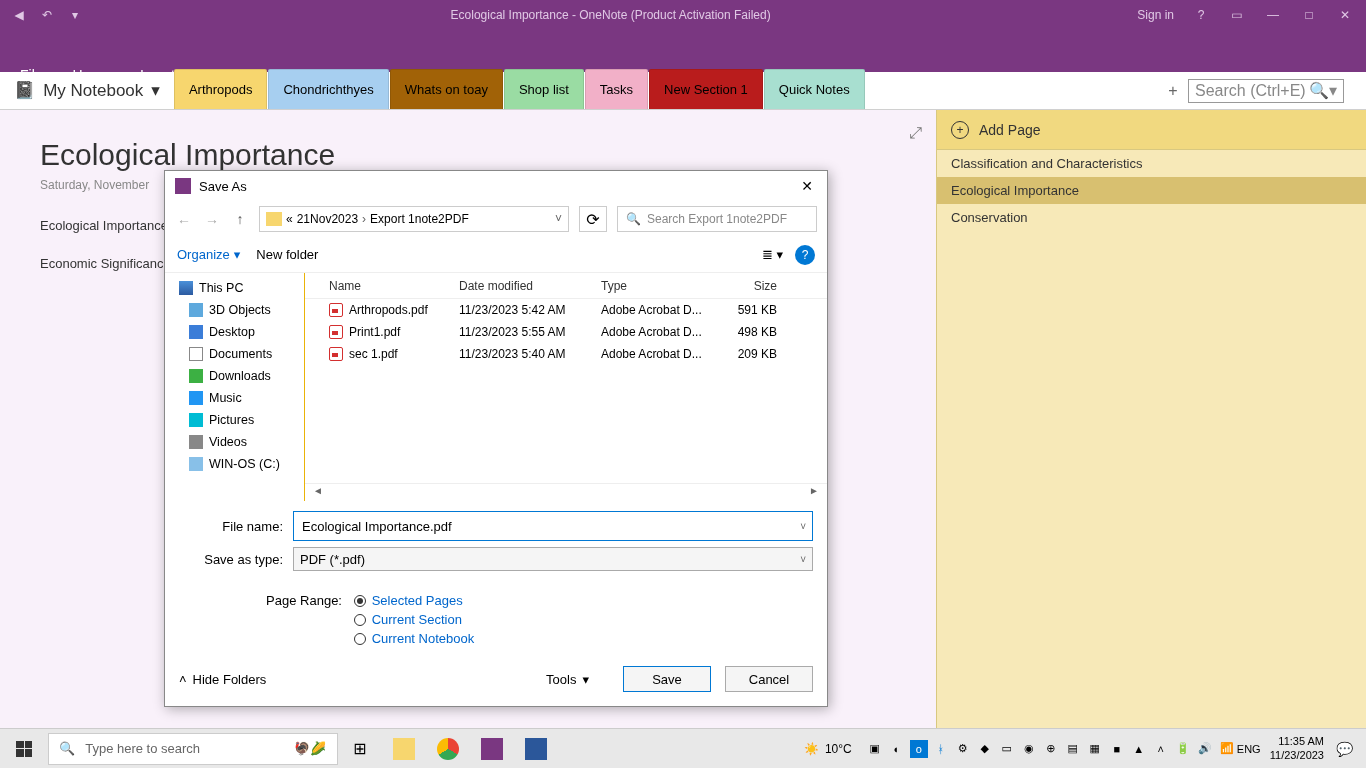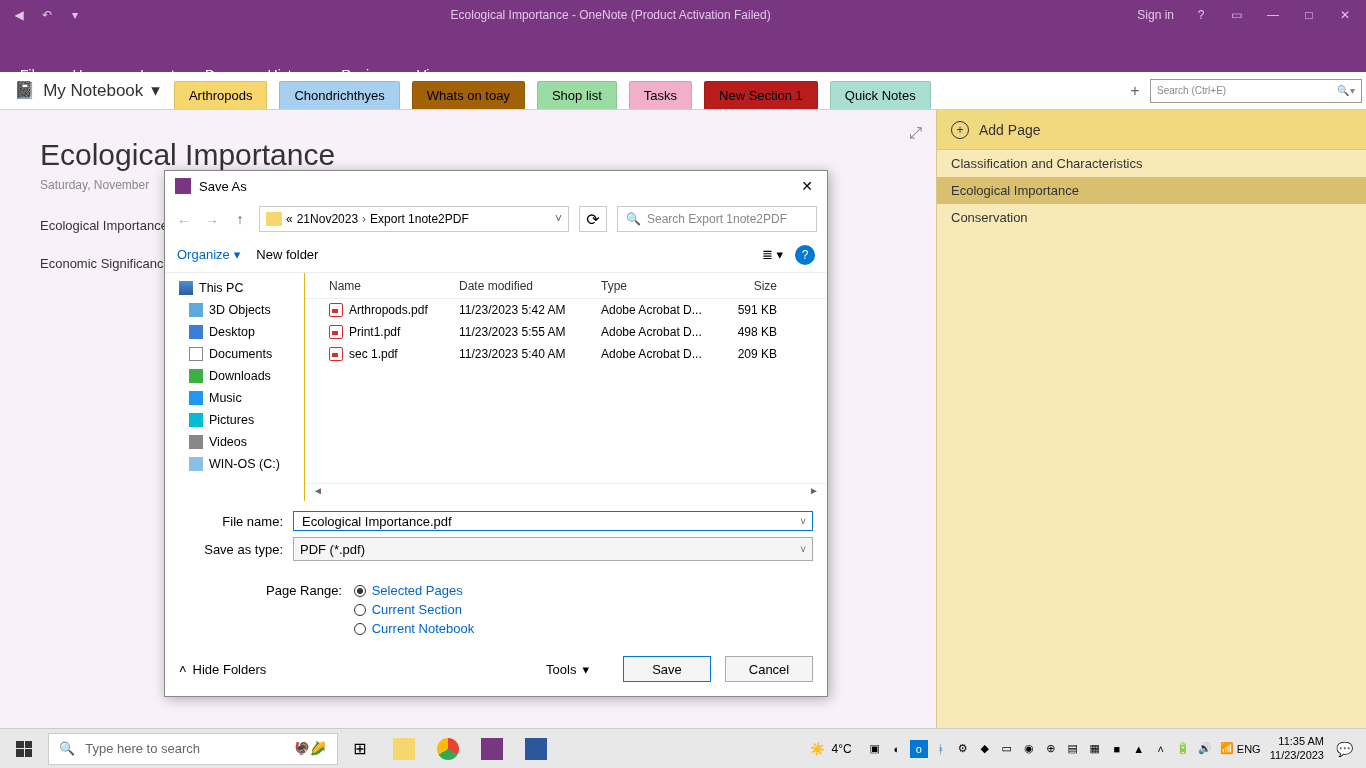--- a/index.html
+++ b/index.html
@@ -13,30 +13,30 @@
 .titlebar .icon-btn { width: 18px; height: 18px; display: flex; align-items: center; justify-content: center; cursor: pointer; }
 
 
 .ribbon { height: 42px; background: #7a3781; display: flex; align-items: center; padding: 0 20px; gap: 30px; color: #fff; font-size: 14px; }
 .ribbon .tab { cursor: pointer; margin-top: 48px; }
 
 
 .notebook-bar { height: 38px; background: #fff; border-bottom: 1px solid #d0d0d0; display: flex; align-items: center; }
 .notebook-select { display: flex; align-items: center; gap: 8px; padding: 0 14px; font-size: 17px; color: #333; cursor: pointer; }
 .section-tabs { display: flex; align-items: flex-end; height: 100%; flex: 1; }
-.section-tab { padding: 6px 14px; font-size: 13px; border-radius: 2px 2px 0 0; margin-right: 12px; cursor: pointer; border: 1px solid rgba(0,0,0,0.1); border-bottom: none; }
+.section-tab { padding: 12px 14px; font-size: 13px; border-radius: 2px 2px 0 0; margin-right: 1px; cursor: pointer; border: 1px solid rgba(0,0,0,0.1); border-bottom: none; }
 .section-tab.arthropods { background: #f7d66e; }
 .section-tab.chondr { background: #a7cff0; }
 .section-tab.whats { background: #a16207; }
 .section-tab.shop { background: #9adca3; }
 .section-tab.tasks { background: #f2b0c8; }
 .section-tab.newsec { background: #b91c1c; }
 .section-tab.quick { background: #a8dfd0; }
 .add-section { width: 30px; text-align: center; color: #666; cursor: pointer; }
-.search-box { width: 212px; height: 24px; border: 1px solid #999; margin-right: 4px; display: flex; align-items: center; padding: 0 6px; font-size: 10px; color: #888; }
+.search-box { width: 156px; height: 24px; border: 1px solid #999; margin-right: 22px; display: flex; align-items: center; padding: 0 6px; font-size: 16px; color: #888; }
 .search-box .mag { margin-left: auto; color: #7a3781; }
 
 
 .main { display: flex; height: calc(100% - 30px - 42px - 38px - 40px); }
 .note-area { flex: 1; background: #f9f1fa; padding: 28px 40px; position: relative; }
 .note-title { font-size: 30px; font-weight: 300; color: #333; margin-bottom: 6px; }
 .note-date { font-size: 12px; color: #888; }
 .note-body { margin-top: 24px; font-size: 13px; color: #333; line-height: 1.5; }
 .note-body p { margin-bottom: 18px; }
 .expand-btn { position: absolute; top: 14px; right: 14px; color: #777; cursor: pointer; }
@@ -90,21 +90,21 @@
 .fl-row { height: 22px; display: flex; align-items: center; font-size: 12px; cursor: pointer; }
 .fl-row .pdf-ico { width: 14px; height: 14px; background: #fff; border: 1px solid #d32f2f; border-radius: 2px; position: relative; display: inline-block; margin-right: 6px; vertical-align: middle; }
 .fl-row .pdf-ico::after { content: ""; position: absolute; left: 2px; top: 5px; width: 6px; height: 4px; background: #d32f2f; }
 .fl-scroll { height: 14px; display: flex; align-items: center; padding: 0 6px; border-top: 1px solid #eee; }
 .fl-scroll .sbtn { width: 14px; text-align: center; color: #666; cursor: pointer; font-size: 10px; }
 .fl-scroll .track { flex: 1; }
 
 .dialog-fields { padding: 10px 14px; }
 .field-row { display: flex; align-items: center; margin-bottom: 6px; font-size: 13px; }
 .field-row label { width: 114px; text-align: right; padding-right: 10px; }
-.field-row .field-input { flex: 1; height: 20px; border: 1px solid #0078d4; padding: 0 6px; display: flex; align-items: center; }
+.field-row .field-input { flex: 1; height: 30px; border: 1px solid #0078d4; padding: 0 6px; display: flex; align-items: center; }
 .field-row .combo { flex: 1; height: 24px; border: 1px solid #aaa; padding: 0 6px; display: flex; align-items: center; background: #f5f5f5; }
 .field-row .dd { margin-left: auto; color: #666; font-size: 10px; }
 
 .page-range { padding: 6px 14px 6px 60px; font-size: 13px; }
 .page-range .pr-label { display: inline-block; width: 125px; text-align: right; padding-right: 8px; vertical-align: top; }
 .pr-options { display: inline-block; }
 .pr-row { display: flex; align-items: center; gap: 6px; margin-bottom: 4px; }
 .pr-row .radio { width: 12px; height: 12px; border: 1px solid #333; border-radius: 50%; display: flex; align-items: center; justify-content: center; }
 .pr-row .radio.checked::after { content: ""; width: 6px; height: 6px; background: #333; border-radius: 50%; }
 .pr-row .link-text { color: #0066cc; cursor: pointer; }
@@ -388,21 +388,21 @@
     </div>
   <div class="tb-app">
       <div class="app-ico" style="background:#7a3781"></div>
     </div>
   <div class="tb-app">
       <div class="app-ico" style="background:#2b579a"></div>
     </div>
   <div class="tb-right">
     <div class="weather">
       <span>☀️</span>
-      <span>4°C</span>
+      <span>10°C</span>
     </div>
     <span class="tray-ico">▣</span>
     <span class="tray-ico">◐</span>
     <span class="tray-ico" style="background:#0078d4;color:#fff">o</span>
     <span class="tray-ico" style="color:#0078d4">ᚼ</span>
     <span class="tray-ico">⚙</span>
     <span class="tray-ico">◆</span>
     <span class="tray-ico">▭</span>
     <span class="tray-ico">◉</span>
     <span class="tray-ico">⊕</span>

